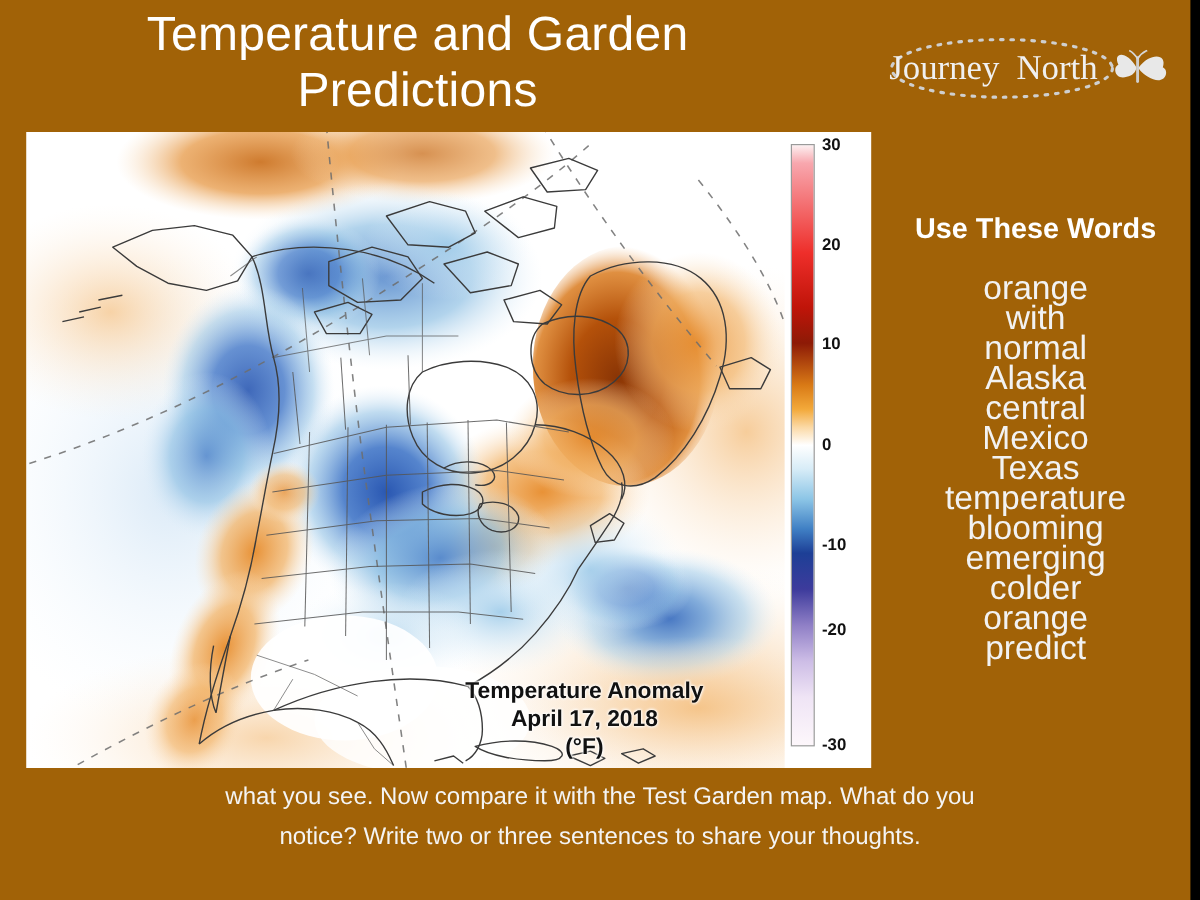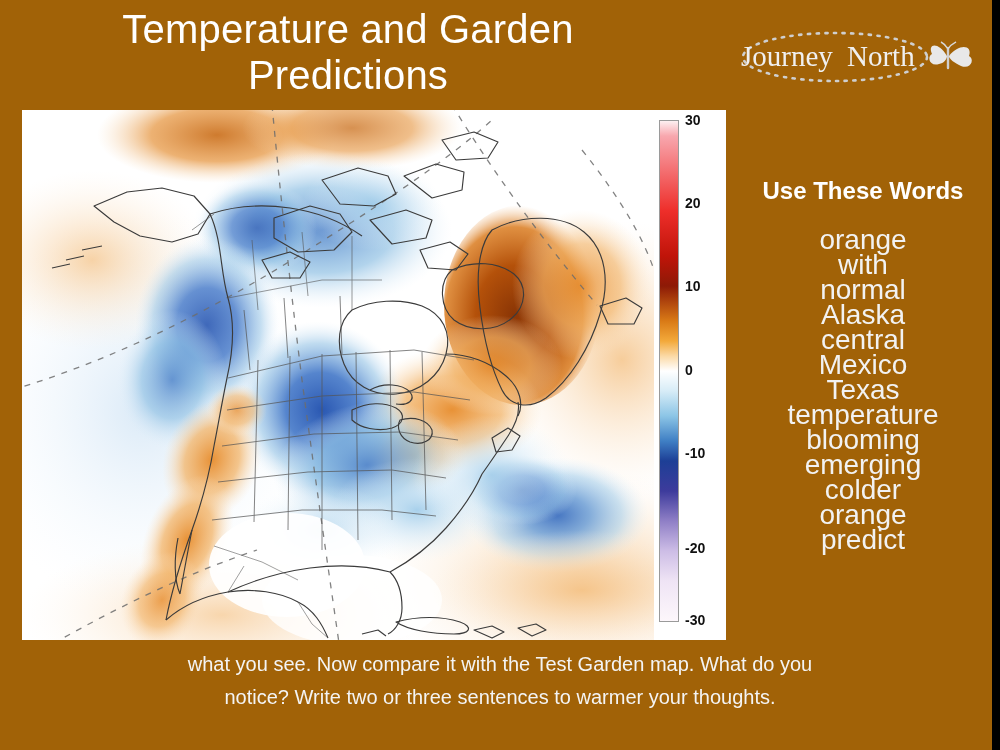--- a/index.html
+++ b/index.html
@@ -287,29 +287,34 @@
 
           <g stroke="#555" stroke-width=".8" opacity=".7">
             <path d="M192 436 L240 452 L276 470"></path>
             <path d="M206 482 L222 456"></path>
             <path d="M276 492 L290 514 L306 528"></path>
           </g>
         </g>
       </svg>
     </div>
 
+    <div id="map-caption">
+      <div>Temperature Anomaly</div>
+      <div>April 17, 2018</div>
+      <div>(°F)</div>
+    </div>
 
     <div id="colorbar-wrap">
       <div id="cbar"></div>
       <div class="cb-tick" style="top:0px">30</div>
       <div class="cb-tick" style="top:83px">20</div>
       <div class="cb-tick" style="top:166px">10</div>
       <div class="cb-tick" style="top:250px">0</div>
       <div class="cb-tick" style="top:333px">-10</div>
-      <div class="cb-tick" style="top:428px">-20</div>
+      <div class="cb-tick" style="top:404px">-20</div>
       <div class="cb-tick" style="top:500px">-30</div>
     </div>
   </div>
 
   <div id="words">
     <div id="words-head">Use These Words</div>
     <div class="word">orange</div>
     <div class="word">with</div>
     <div class="word">normal</div>
     <div class="word">Alaska</div>
@@ -319,16 +324,16 @@
     <div class="word">temperature</div>
     <div class="word">blooming</div>
     <div class="word">emerging</div>
     <div class="word">colder</div>
     <div class="word">orange</div>
     <div class="word">predict</div>
   </div>
 
   <div id="footer">
     <div>what you see.  Now compare it with the Test Garden map. What do you</div>
-    <div>notice?  Write two or three sentences to warmer your thoughts.</div>
+    <div>notice?  Write two or three sentences to share your thoughts.</div>
   </div>
 
 </div>
 
 </body></html>

